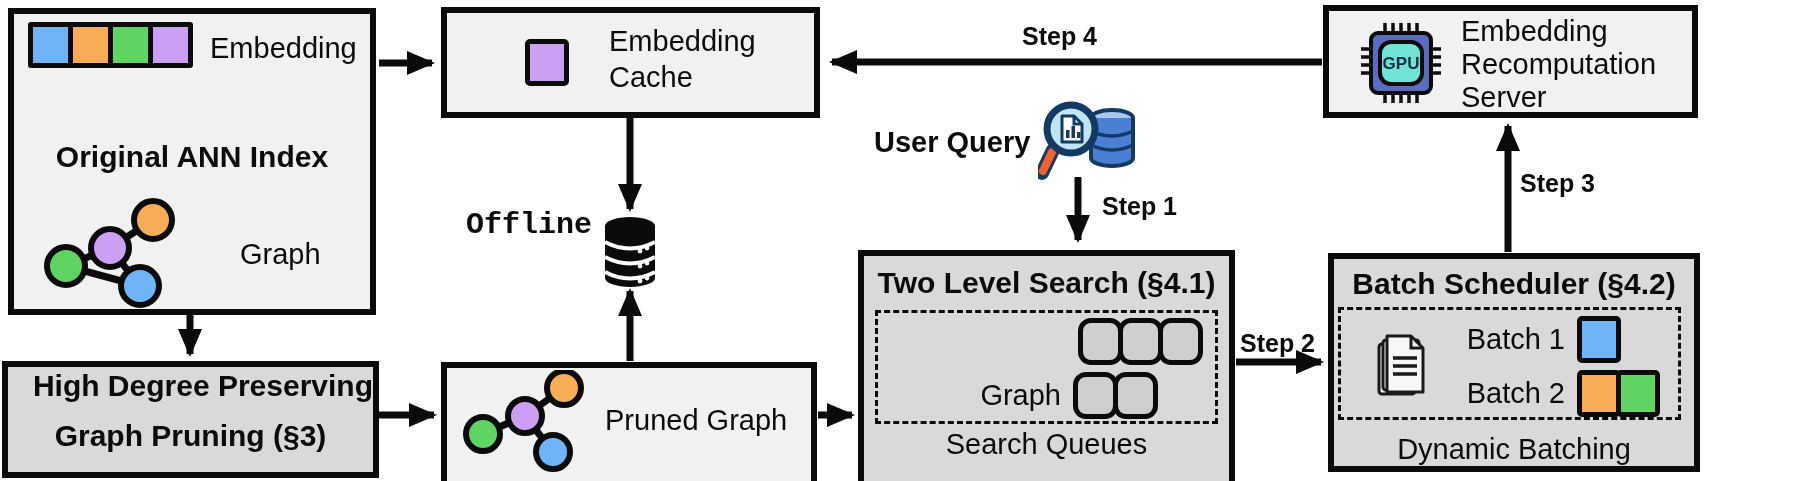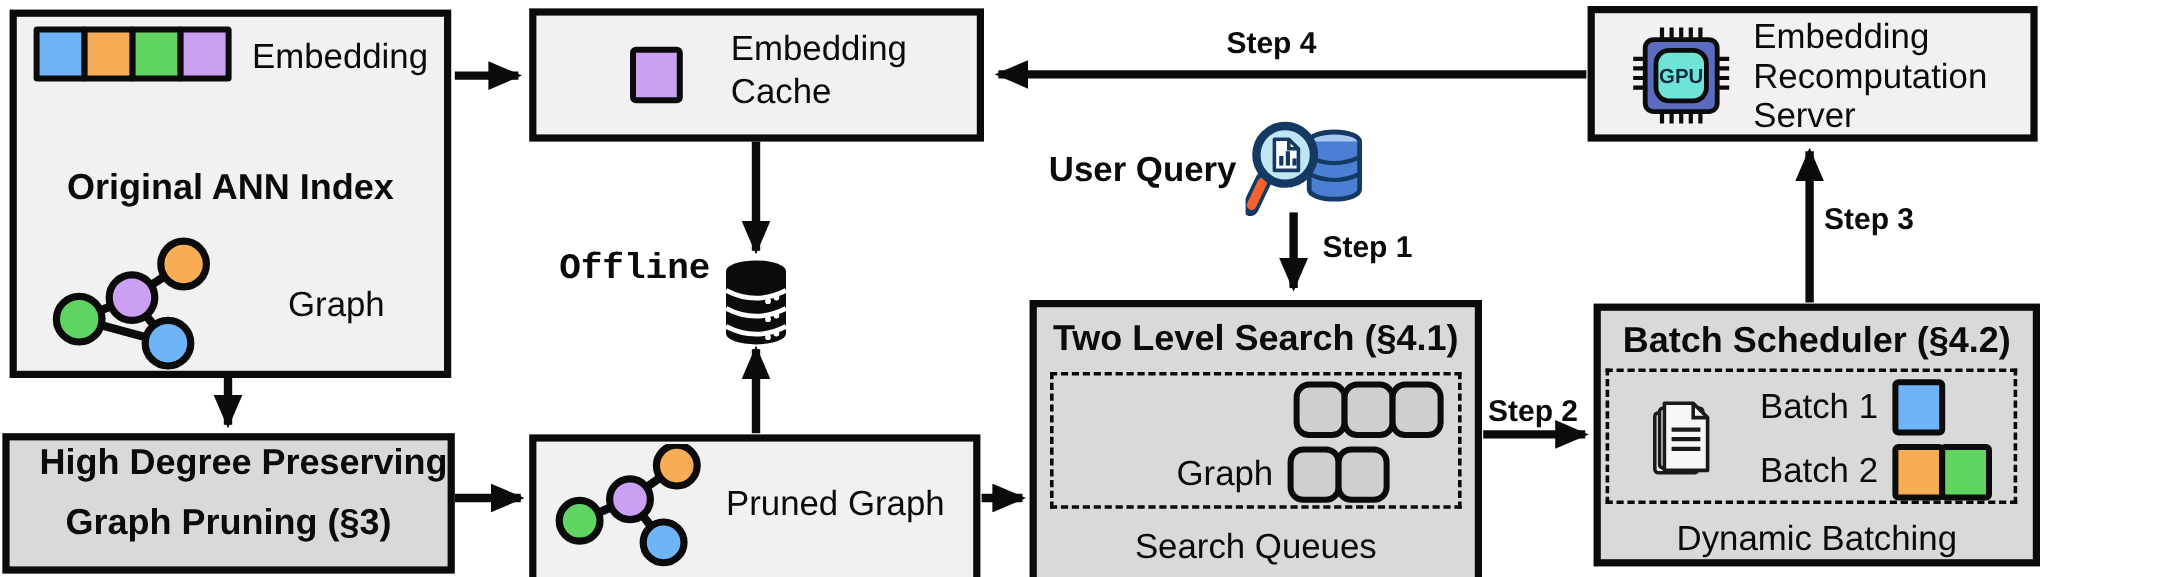--- a/index.html
+++ b/index.html
@@ -167,21 +167,21 @@
           </span>
       </div>
       <div class="tl-row" style="left:0px;top:59px;width:280px;height:47px;justify-content:flex-end;">
         <span class="tl-label">Graph</span>
         <span class="cells strip-queue" style="position:static;margin-left:12px;">
             <div class="cell" style="background: var(--queue);"></div>
             <div class="cell" style="background: var(--queue);"></div>
           </span>
       </div>
     </div>
-    <div class="t fs29 center" style="top:184px;">Search Queues</div>
+    <div class="t fs29 center" style="top:172px;">Search Queues</div>
   </div>
 
   <div class="box gray" style="left:1328px;top:253px;width:372px;height:219px;">
     <div class="t fs30 bold center" style="top:8px;">Batch Scheduler (§4.2)</div>
     <div class="dashed" style="left:4px;top:48px;width:343px;height:113px;">
       <svg style="position:absolute;left:34px;top:22px;" width="54" height="68" viewBox="0 0 54 68">
         <rect x="4" y="12" width="36" height="50" rx="3" fill="#f4f4f4" stroke="#1a1a1a" stroke-width="3"></rect>
         <rect x="8" y="8" width="36" height="50" rx="3" fill="#f4f4f4" stroke="#1a1a1a" stroke-width="3"></rect>
         <path d="M12,4 h24 l12,12 v44 h-36 z" fill="#f7f7f7" stroke="#1a1a1a" stroke-width="3" stroke-linejoin="round"></path>
         <path d="M36,4 v12 h12" fill="none" stroke="#1a1a1a" stroke-width="3"></path>

